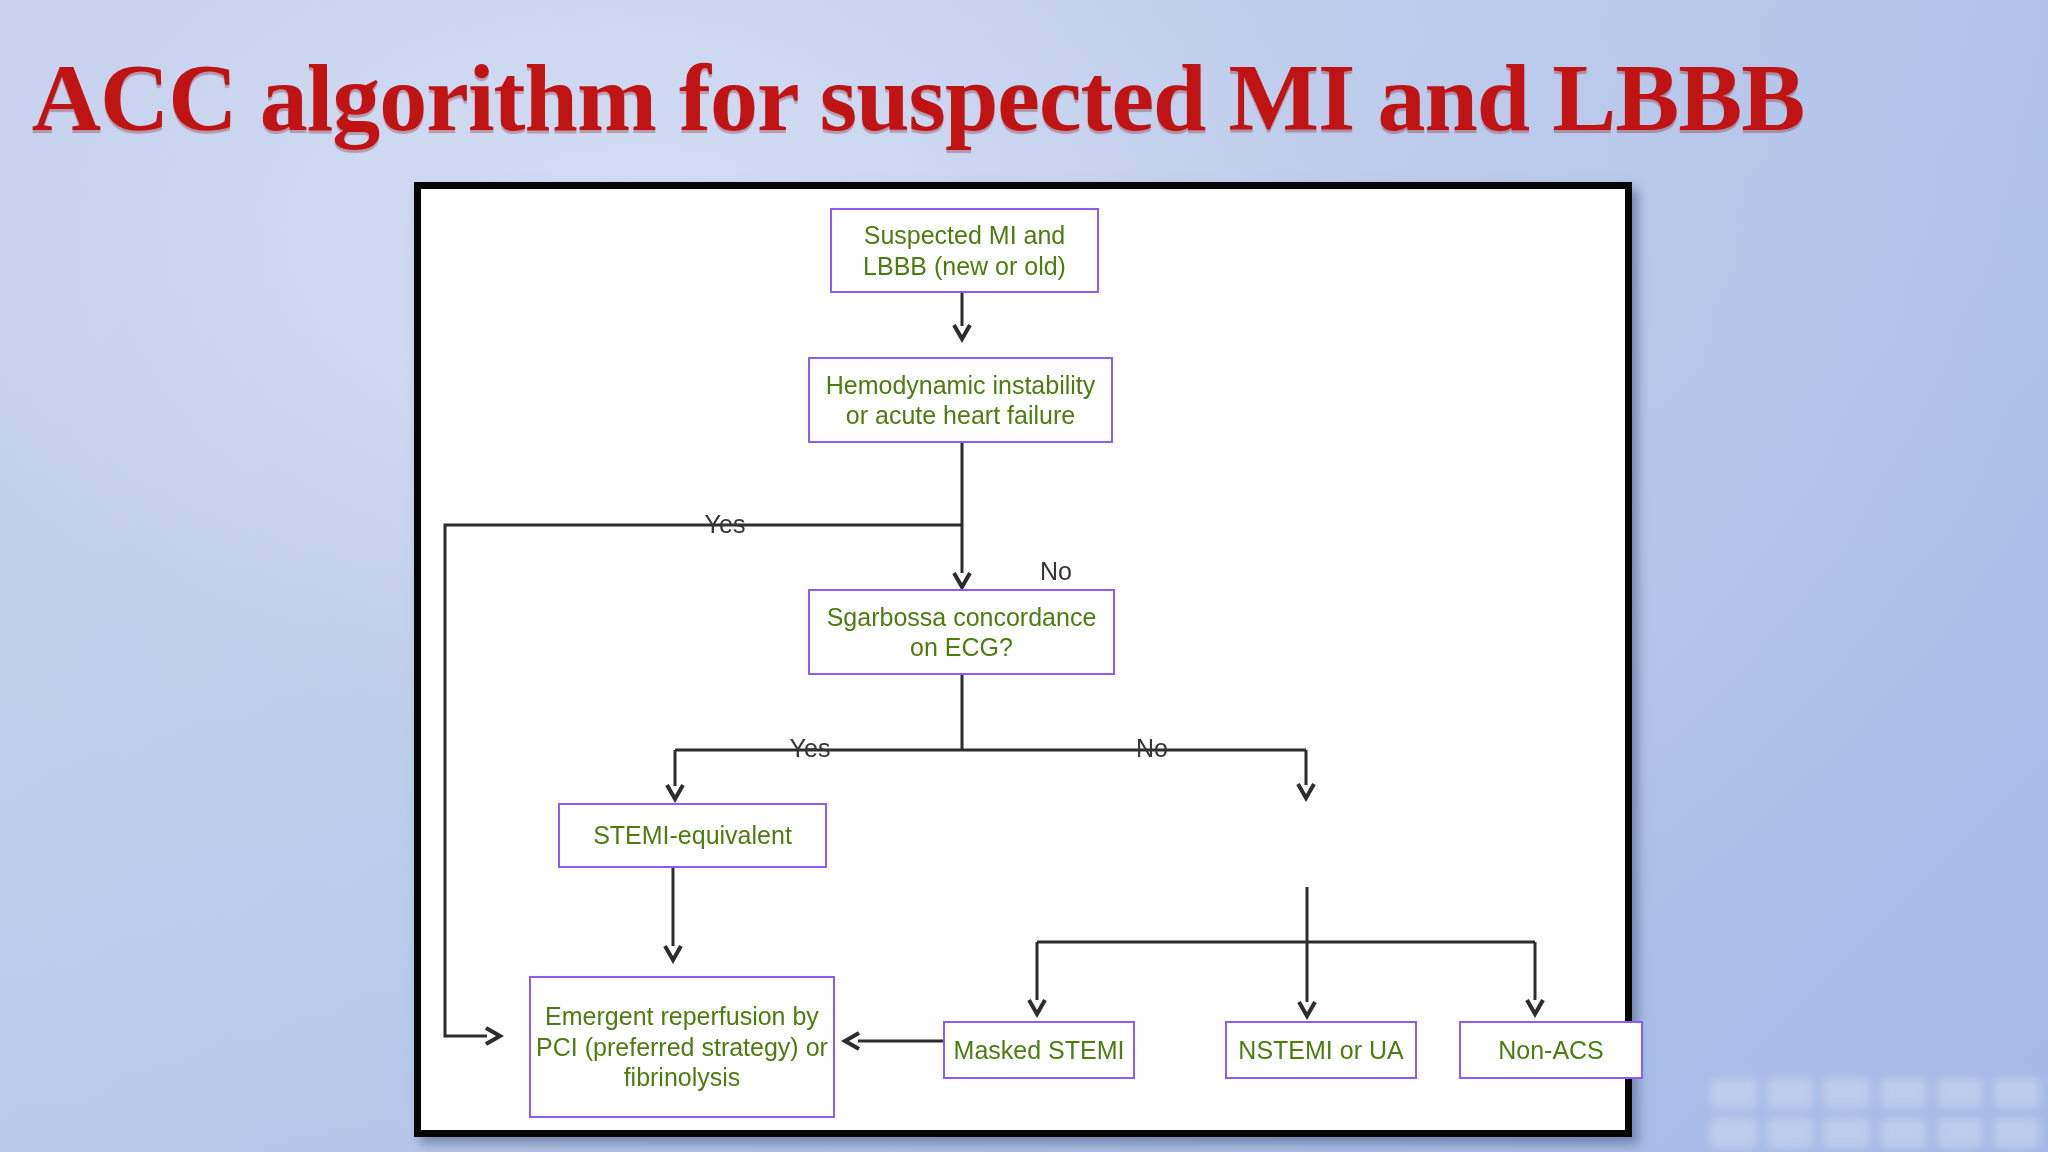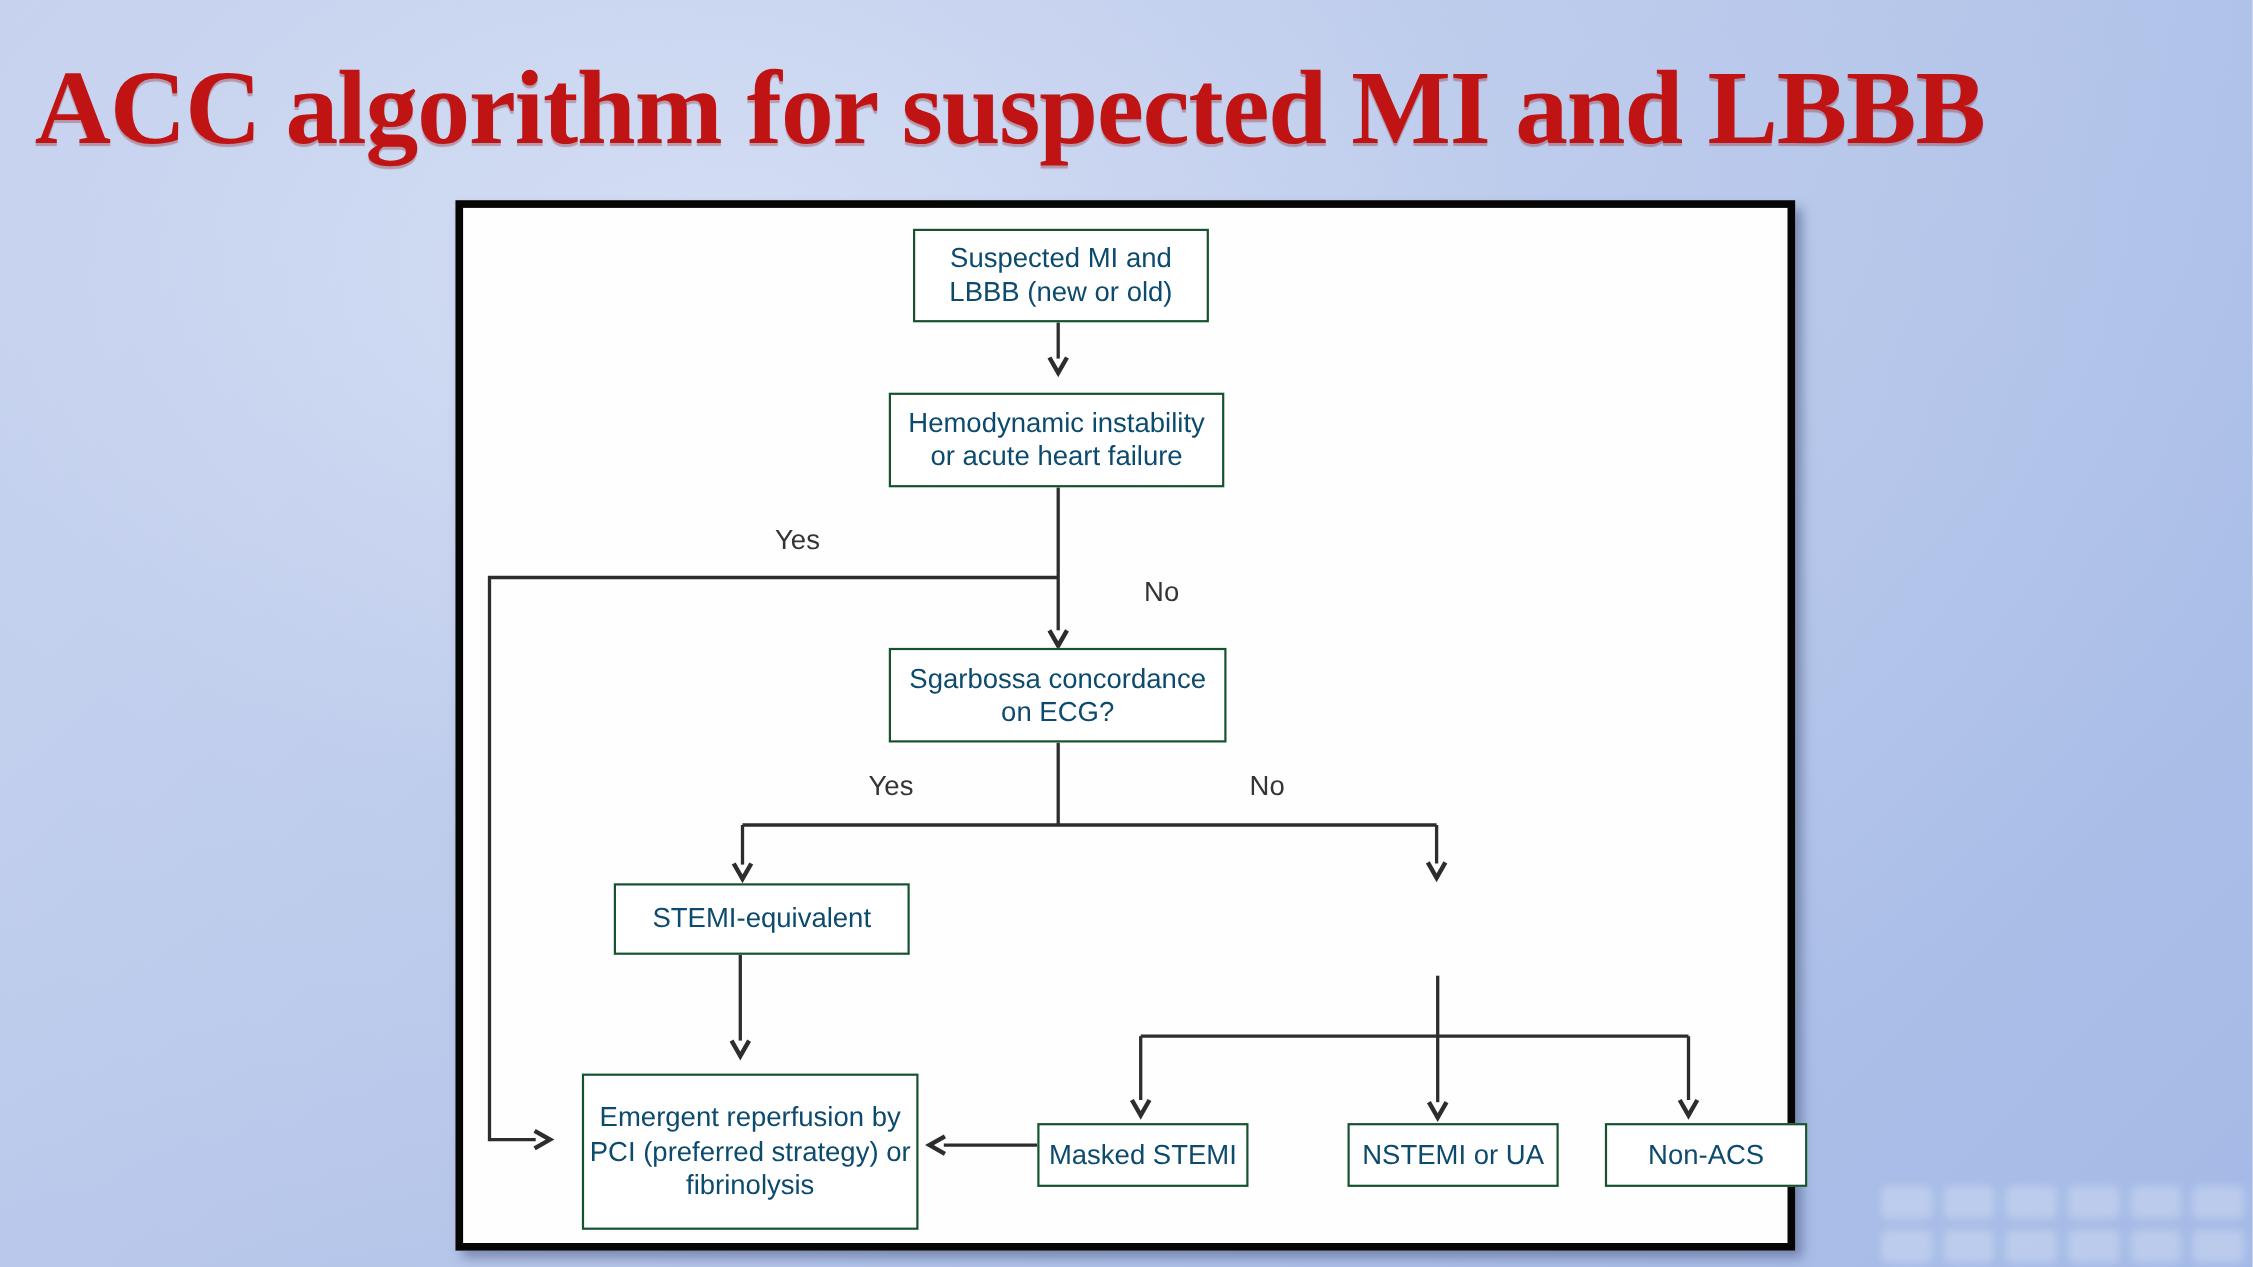--- a/index.html
+++ b/index.html
@@ -36,36 +36,37 @@
     box-shadow: 6px 7px 10px rgba(70,85,125,0.55);
   }
   .connectors {
     position: absolute; left: 0; top: 0;
     width: 1204px; height: 941px;
   }
   .node {
     position: absolute;
     box-sizing: border-box;
     background: #ffffff;
-    border: 2px solid #14532d;
+    border: 2px solid #8b5cf6;
     display: flex;
     align-items: center;
     justify-content: center;
     text-align: center;
     white-space: pre-line;
     font-size: 25px;
     line-height: 1.22;
-    color: #0c4a6e;
+    color: #4d7c0f;
   }
   .edge-label {
     position: absolute;
     width: 80px;
     text-align: center;
     font-size: 25px;
     color: #353535;
+    margin-top: 33px;
   }
   
   .n-suspected   { left: 409px;  top: 19px;  width: 269px;  height: 85px; }
   .n-hemo        { left: 387px;  top: 168px; width: 305px;  height: 86px; }
   .n-sgarbossa   { left: 387px;  top: 400px; width: 307px;  height: 86px; }
   .n-stemi-eq    { left: 137px;  top: 614px; width: 269px;  height: 65px; }
   .n-bedside     { left: 692px;  top: 613px; width: 387px;  height: 85px; }
   .n-emergent    { left: 108px;   top: 787px; width: 306px;  height: 142px; }
   .n-masked      { left: 522px;  top: 832px; width: 192px;  height: 58px; }
   .n-nstemi      { left: 804px;  top: 832px; width: 192px;  height: 58px; }

